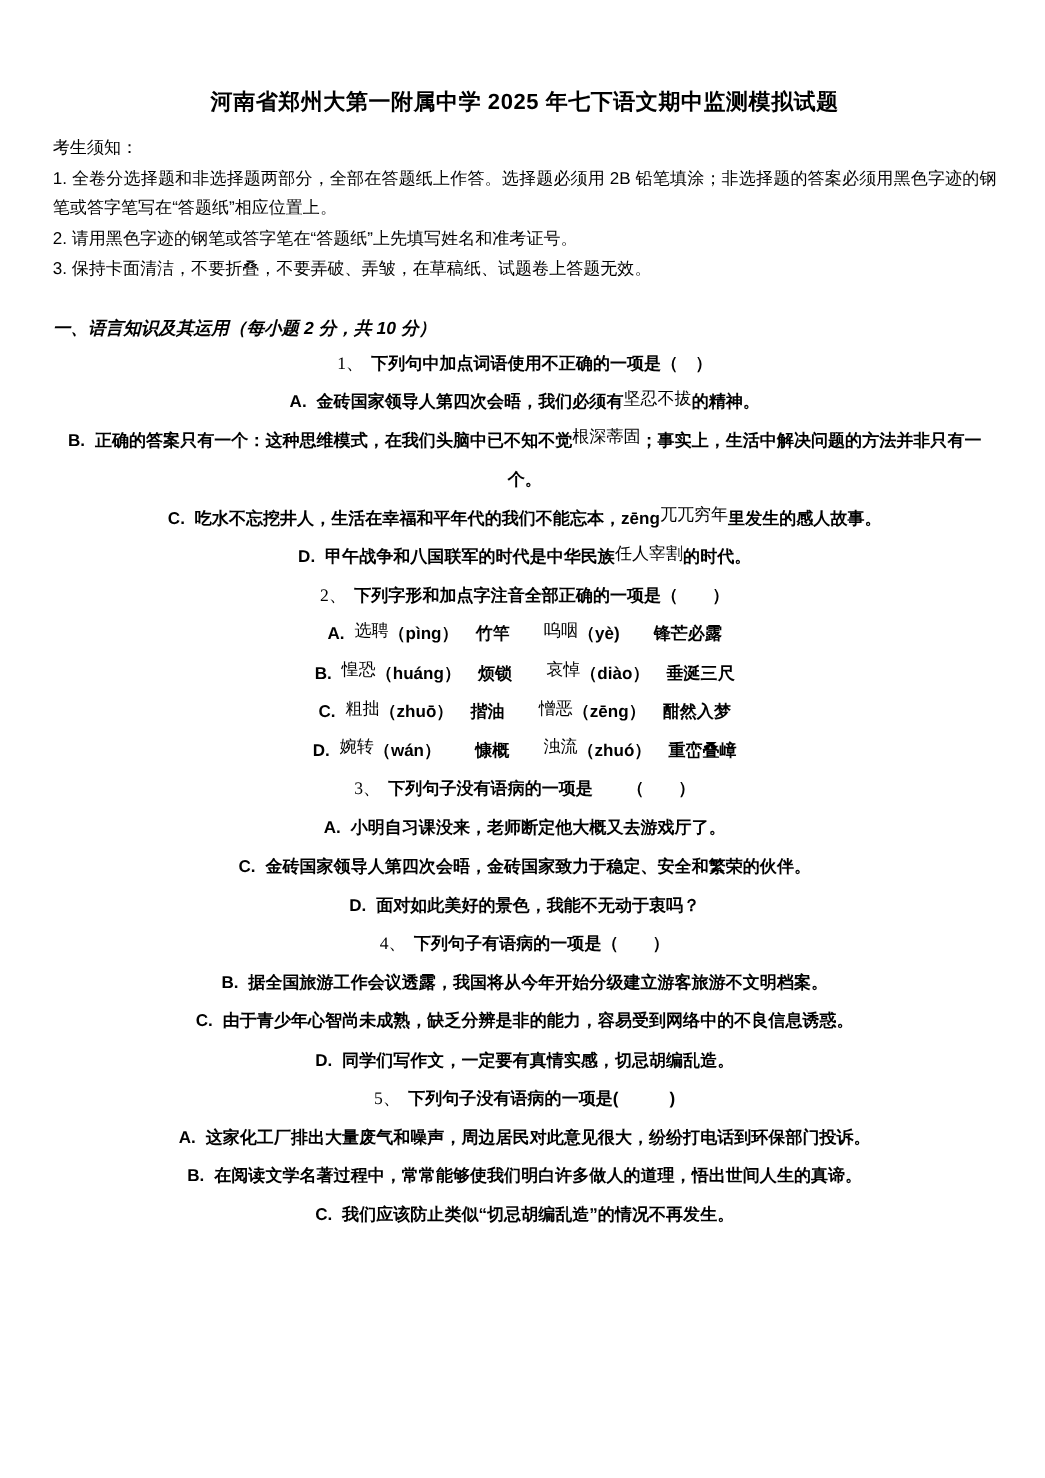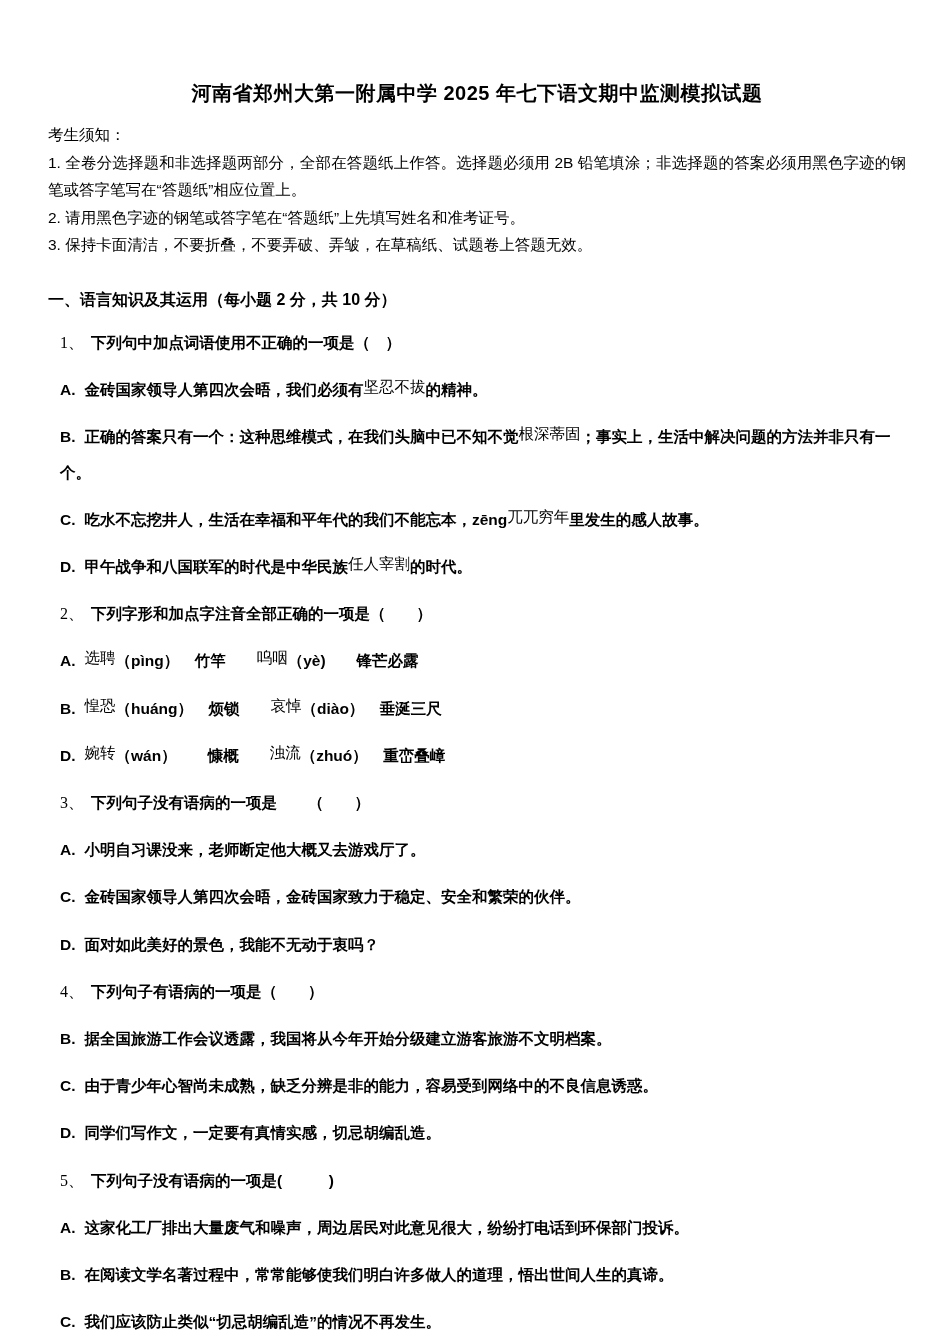--- a/index.html
+++ b/index.html
@@ -28,26 +28,28 @@
     font-size: 15.5px;
     font-weight: 400;
     line-height: 27.6px;
     text-align: justify;
   }
   .section-heading {
     margin: 27px 0 0 0;
     font-size: 16px;
     font-weight: 700;
     line-height: 27px;
+    font-style: italic;
   }
   #questions .line {
-    margin: 12px;
+    margin: 0;
     font-size: 15.5px;
     font-weight: 700;
     line-height: 35.2px;
+    text-align: center;
   }
   .qnum {
     font-family: "Liberation Serif", "DejaVu Serif", serif;
     font-weight: 400;
     font-size: 16px;
     margin-right: 7px;
   }
   .opt-label { margin-right: 9px; }
   .em-word {
     font-weight: 400;
@@ -72,20 +74,21 @@
 
   <div id="questions">
       <p class="line stem"><span class="qnum">1、</span><span>下列句中加点词语使用不正确的一项是（　）</span></p>
       <p class="line option"><span class="opt-label">A.</span><span class="plain">金砖国家领导人第四次会晤，我们必须有</span><span class="em-word">坚忍不拔</span><span class="plain">的精神。</span></p>
       <p class="line option"><span class="opt-label">B.</span><span class="plain">正确的答案只有一个：这种思维模式，在我们头脑中已不知不觉</span><span class="em-word">根深蒂固</span><span class="plain">；事实上，生活中解决问题的方法并非只有一个。</span></p>
       <p class="line option"><span class="opt-label">C.</span><span class="plain">吃水不忘挖井人，生活在幸福和平年代的我们不能忘本，zēng</span><span class="em-word">兀兀穷年</span><span class="plain">里发生的感人故事。</span></p>
       <p class="line option"><span class="opt-label">D.</span><span class="plain">甲午战争和八国联军的时代是中华民族</span><span class="em-word">任人宰割</span><span class="plain">的时代。</span></p>
       <p class="line stem"><span class="qnum">2、</span><span>下列字形和加点字注音全部正确的一项是（　　）</span></p>
       <p class="line option"><span class="opt-label">A.</span><span class="em-word">选聘</span><span class="plain">（pìng）　竹竿　　</span><span class="em-word">呜咽</span><span class="plain">（yè)　　锋芒必露</span></p>
       <p class="line option"><span class="opt-label">B.</span><span class="em-word">惶恐</span><span class="plain">（huáng）　烦锁　　</span><span class="em-word">哀悼</span><span class="plain">（diào）　垂涎三尺</span></p>
+      <p class="line option"><span class="opt-label">C.</span><span class="em-word">粗拙</span><span class="plain">（zhuō）　揩油　　</span><span class="em-word">憎恶</span><span class="plain">（zēng）　酣然入梦</span></p>
       <p class="line option"><span class="opt-label">D.</span><span class="em-word">婉转</span><span class="plain">（wán）　　慷概　　</span><span class="em-word">浊流</span><span class="plain">（zhuó）　重峦叠嶂</span></p>
       <p class="line stem"><span class="qnum">3、</span><span>下列句子没有语病的一项是　　（　　）</span></p>
       <p class="line option"><span class="opt-label">A.</span><span class="plain">小明自习课没来，老师断定他大概又去游戏厅了。</span></p>
       <p class="line option"><span class="opt-label">C.</span><span class="plain">金砖国家领导人第四次会晤，金砖国家致力于稳定、安全和繁荣的伙伴。</span></p>
       <p class="line option"><span class="opt-label">D.</span><span class="plain">面对如此美好的景色，我能不无动于衷吗？</span></p>
       <p class="line stem"><span class="qnum">4、</span><span>下列句子有语病的一项是（　　）</span></p>
       <p class="line option"><span class="opt-label">B.</span><span class="plain">据全国旅游工作会议透露，我国将从今年开始分级建立游客旅游不文明档案。</span></p>
       <p class="line option"><span class="opt-label">C.</span><span class="plain">由于青少年心智尚未成熟，缺乏分辨是非的能力，容易受到网络中的不良信息诱惑。</span></p>
       <p class="line option"><span class="opt-label">D.</span><span class="plain">同学们写作文，一定要有真情实感，切忌胡编乱造。</span></p>
       <p class="line stem"><span class="qnum">5、</span><span>下列句子没有语病的一项是(　　　)</span></p>

